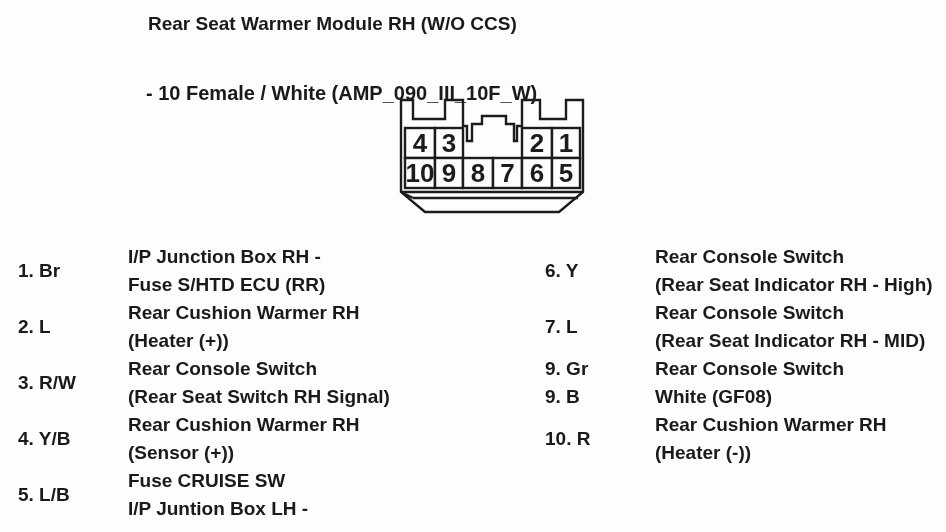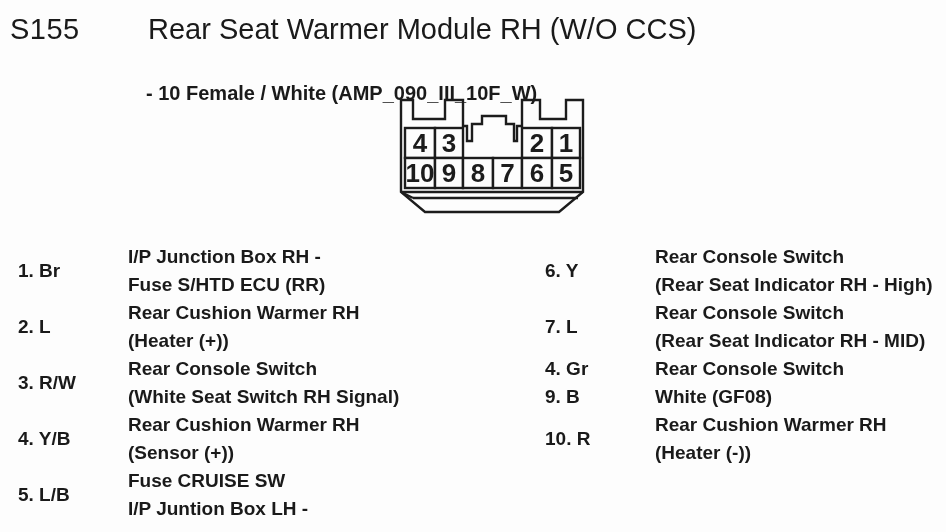--- a/index.html
+++ b/index.html
@@ -20,22 +20,22 @@
     top: 13px;
     font-size: 29px;
     font-weight: 400;
     letter-spacing: 0.5px;
     white-space: nowrap;
   }
   .page-title {
     position: absolute;
     left: 148px;
     top: 13px;
-    font-size: 29px;
-    font-weight: 400;
+    font-size: 19px;
+    font-weight: 700;
     white-space: nowrap;
   }
   .page-subtitle {
     position: absolute;
     left: 146px;
     top: 50px;
     font-size: 20px;
     font-weight: 700;
     white-space: nowrap;
     margin-top: 32px;
@@ -76,21 +76,20 @@
   .pin-entry { display: flex; align-items: center; }
   .pin-col-left  .pin-label { width: 110px; flex: 0 0 110px; }
   .pin-col-right .pin-label { width: 110px; flex: 0 0 110px; margin-left: 27px; }
   .pin-desc { white-space: nowrap; }
 </style>
 </head>
 <body>
 
 <div class="page">
 
-  <div class="connector-id">S155</div>
   <div class="page-title">Rear Seat Warmer Module RH (W/O CCS)</div>
   <div class="page-subtitle">- 10 Female / White (AMP_090_III_10F_W)</div>
 
   <svg class="connector-svg" width="194" height="124" viewBox="396 94 194 124">
 
     <path d="
       M 401 192
       L 401 100 L 413 100 L 413 119 L 445 119 L 445 100 L 463 100
       L 463 126 L 467 126 L 467 141 L 472 141
       L 472 124 L 482 124 L 482 116 L 506 116 L 506 124 L 514 124 L 514 141
@@ -137,21 +136,21 @@
       <div class="pin-label">2. L</div>
       <div class="pin-desc">
         <div>Rear Cushion Warmer RH</div>
         <div>(Heater (+))</div>
       </div>
     </div>
     <div class="pin-entry">
       <div class="pin-label">3. R/W</div>
       <div class="pin-desc">
         <div>Rear Console Switch</div>
-        <div>(White Seat Switch RH Signal)</div>
+        <div>(Rear Seat Switch RH Signal)</div>
       </div>
     </div>
     <div class="pin-entry">
       <div class="pin-label">4. Y/B</div>
       <div class="pin-desc">
         <div>Rear Cushion Warmer RH</div>
         <div>(Sensor (+))</div>
       </div>
     </div>
     <div class="pin-entry">
@@ -172,21 +171,21 @@
       </div>
     </div>
     <div class="pin-entry">
       <div class="pin-label">7. L</div>
       <div class="pin-desc">
         <div>Rear Console Switch</div>
         <div>(Rear Seat Indicator RH - MID)</div>
       </div>
     </div>
     <div class="pin-entry">
-      <div class="pin-label">4. Gr</div>
+      <div class="pin-label">9. Gr</div>
       <div class="pin-desc">
         <div>Rear Console Switch</div>
       </div>
     </div>
     <div class="pin-entry">
       <div class="pin-label">9. B</div>
       <div class="pin-desc">
         <div>White (GF08)</div>
       </div>
     </div>

